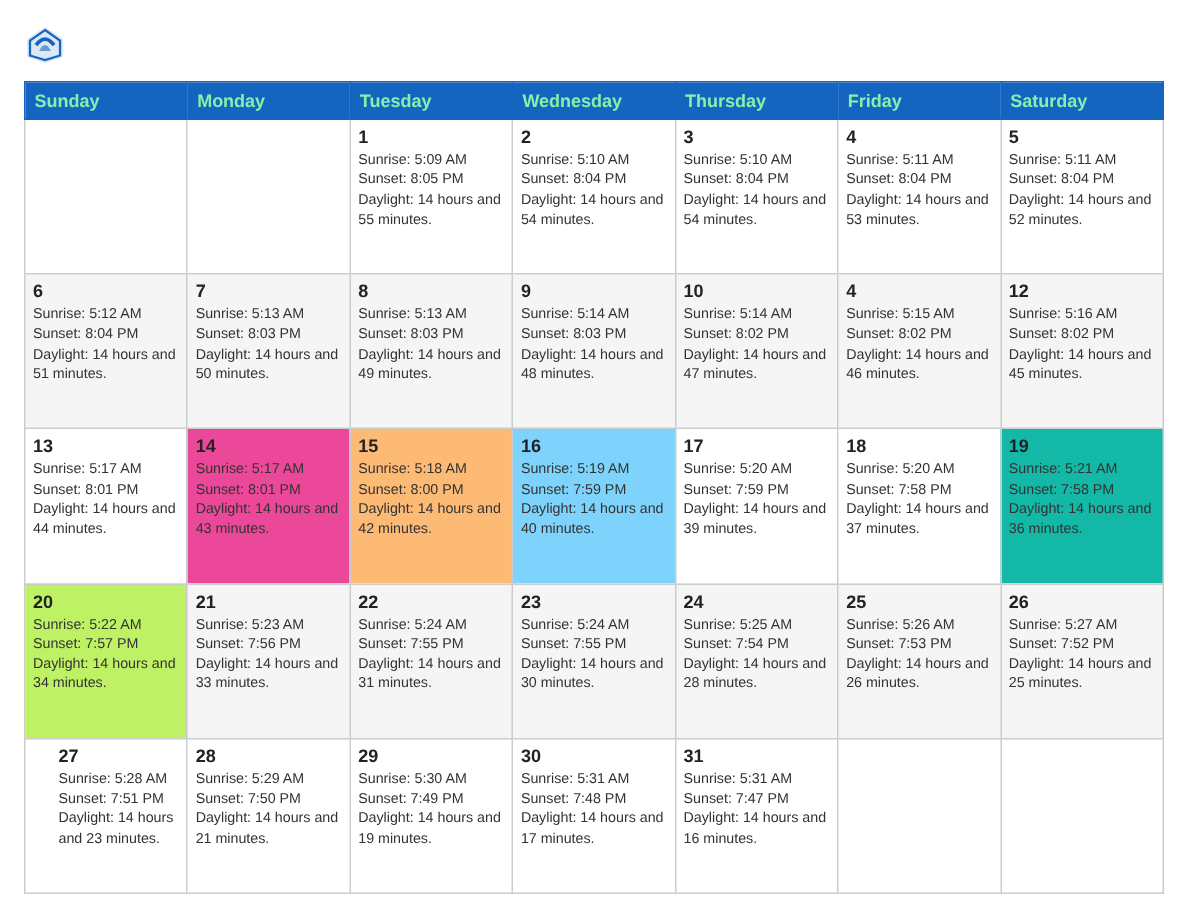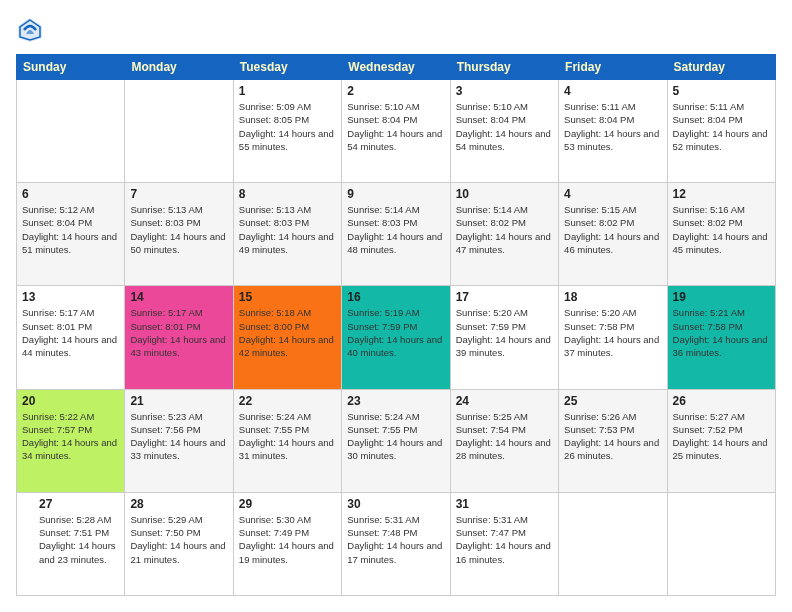--- a/index.html
+++ b/index.html
@@ -54,21 +54,21 @@
       color: #555;
     }
     .calendar-table {
       width: 100%;
       border-collapse: collapse;
       flex: 1;
       table-layout: fixed;
     }
     .calendar-table th {
       background-color: #1565c0;
-      color: #fef9c3;
+      color: #86efac;
       text-align: left;
       padding: 5px 6px;
       font-size: 12px;
       border: 1px solid #1565c0;
     }
     .calendar-table td {
       border: 1px solid #ccc;
       vertical-align: top;
       padding: 4px 5px;
       font-size: 10px;
@@ -216,27 +216,27 @@
             <div class="day-info" style="white-space: pre-line;">Sunrise: 5:17 AM
 Sunset: 8:01 PM
 Daylight: 14 hours and 44 minutes.</div>
           </td>
           <td style="background-color: #ec4899;">
             <span class="day-number">14</span>
             <div class="day-info" style="white-space: pre-line;">Sunrise: 5:17 AM
 Sunset: 8:01 PM
 Daylight: 14 hours and 43 minutes.</div>
           </td>
-          <td style="background-color: #f97316;">
+          <td style="background-color: #fdba74;">
             <span class="day-number">15</span>
             <div class="day-info" style="white-space: pre-line;">Sunrise: 5:18 AM
 Sunset: 8:00 PM
 Daylight: 14 hours and 42 minutes.</div>
           </td>
-          <td style="background-color: #14b8a6;">
+          <td style="background-color: #7dd3fc;">
             <span class="day-number">16</span>
             <div class="day-info" style="white-space: pre-line;">Sunrise: 5:19 AM
 Sunset: 7:59 PM
 Daylight: 14 hours and 40 minutes.</div>
           </td>
           <td style="background-color: rgb(255, 255, 255);">
             <span class="day-number">17</span>
             <div class="day-info" style="white-space: pre-line;">Sunrise: 5:20 AM
 Sunset: 7:59 PM
 Daylight: 14 hours and 39 minutes.</div>

